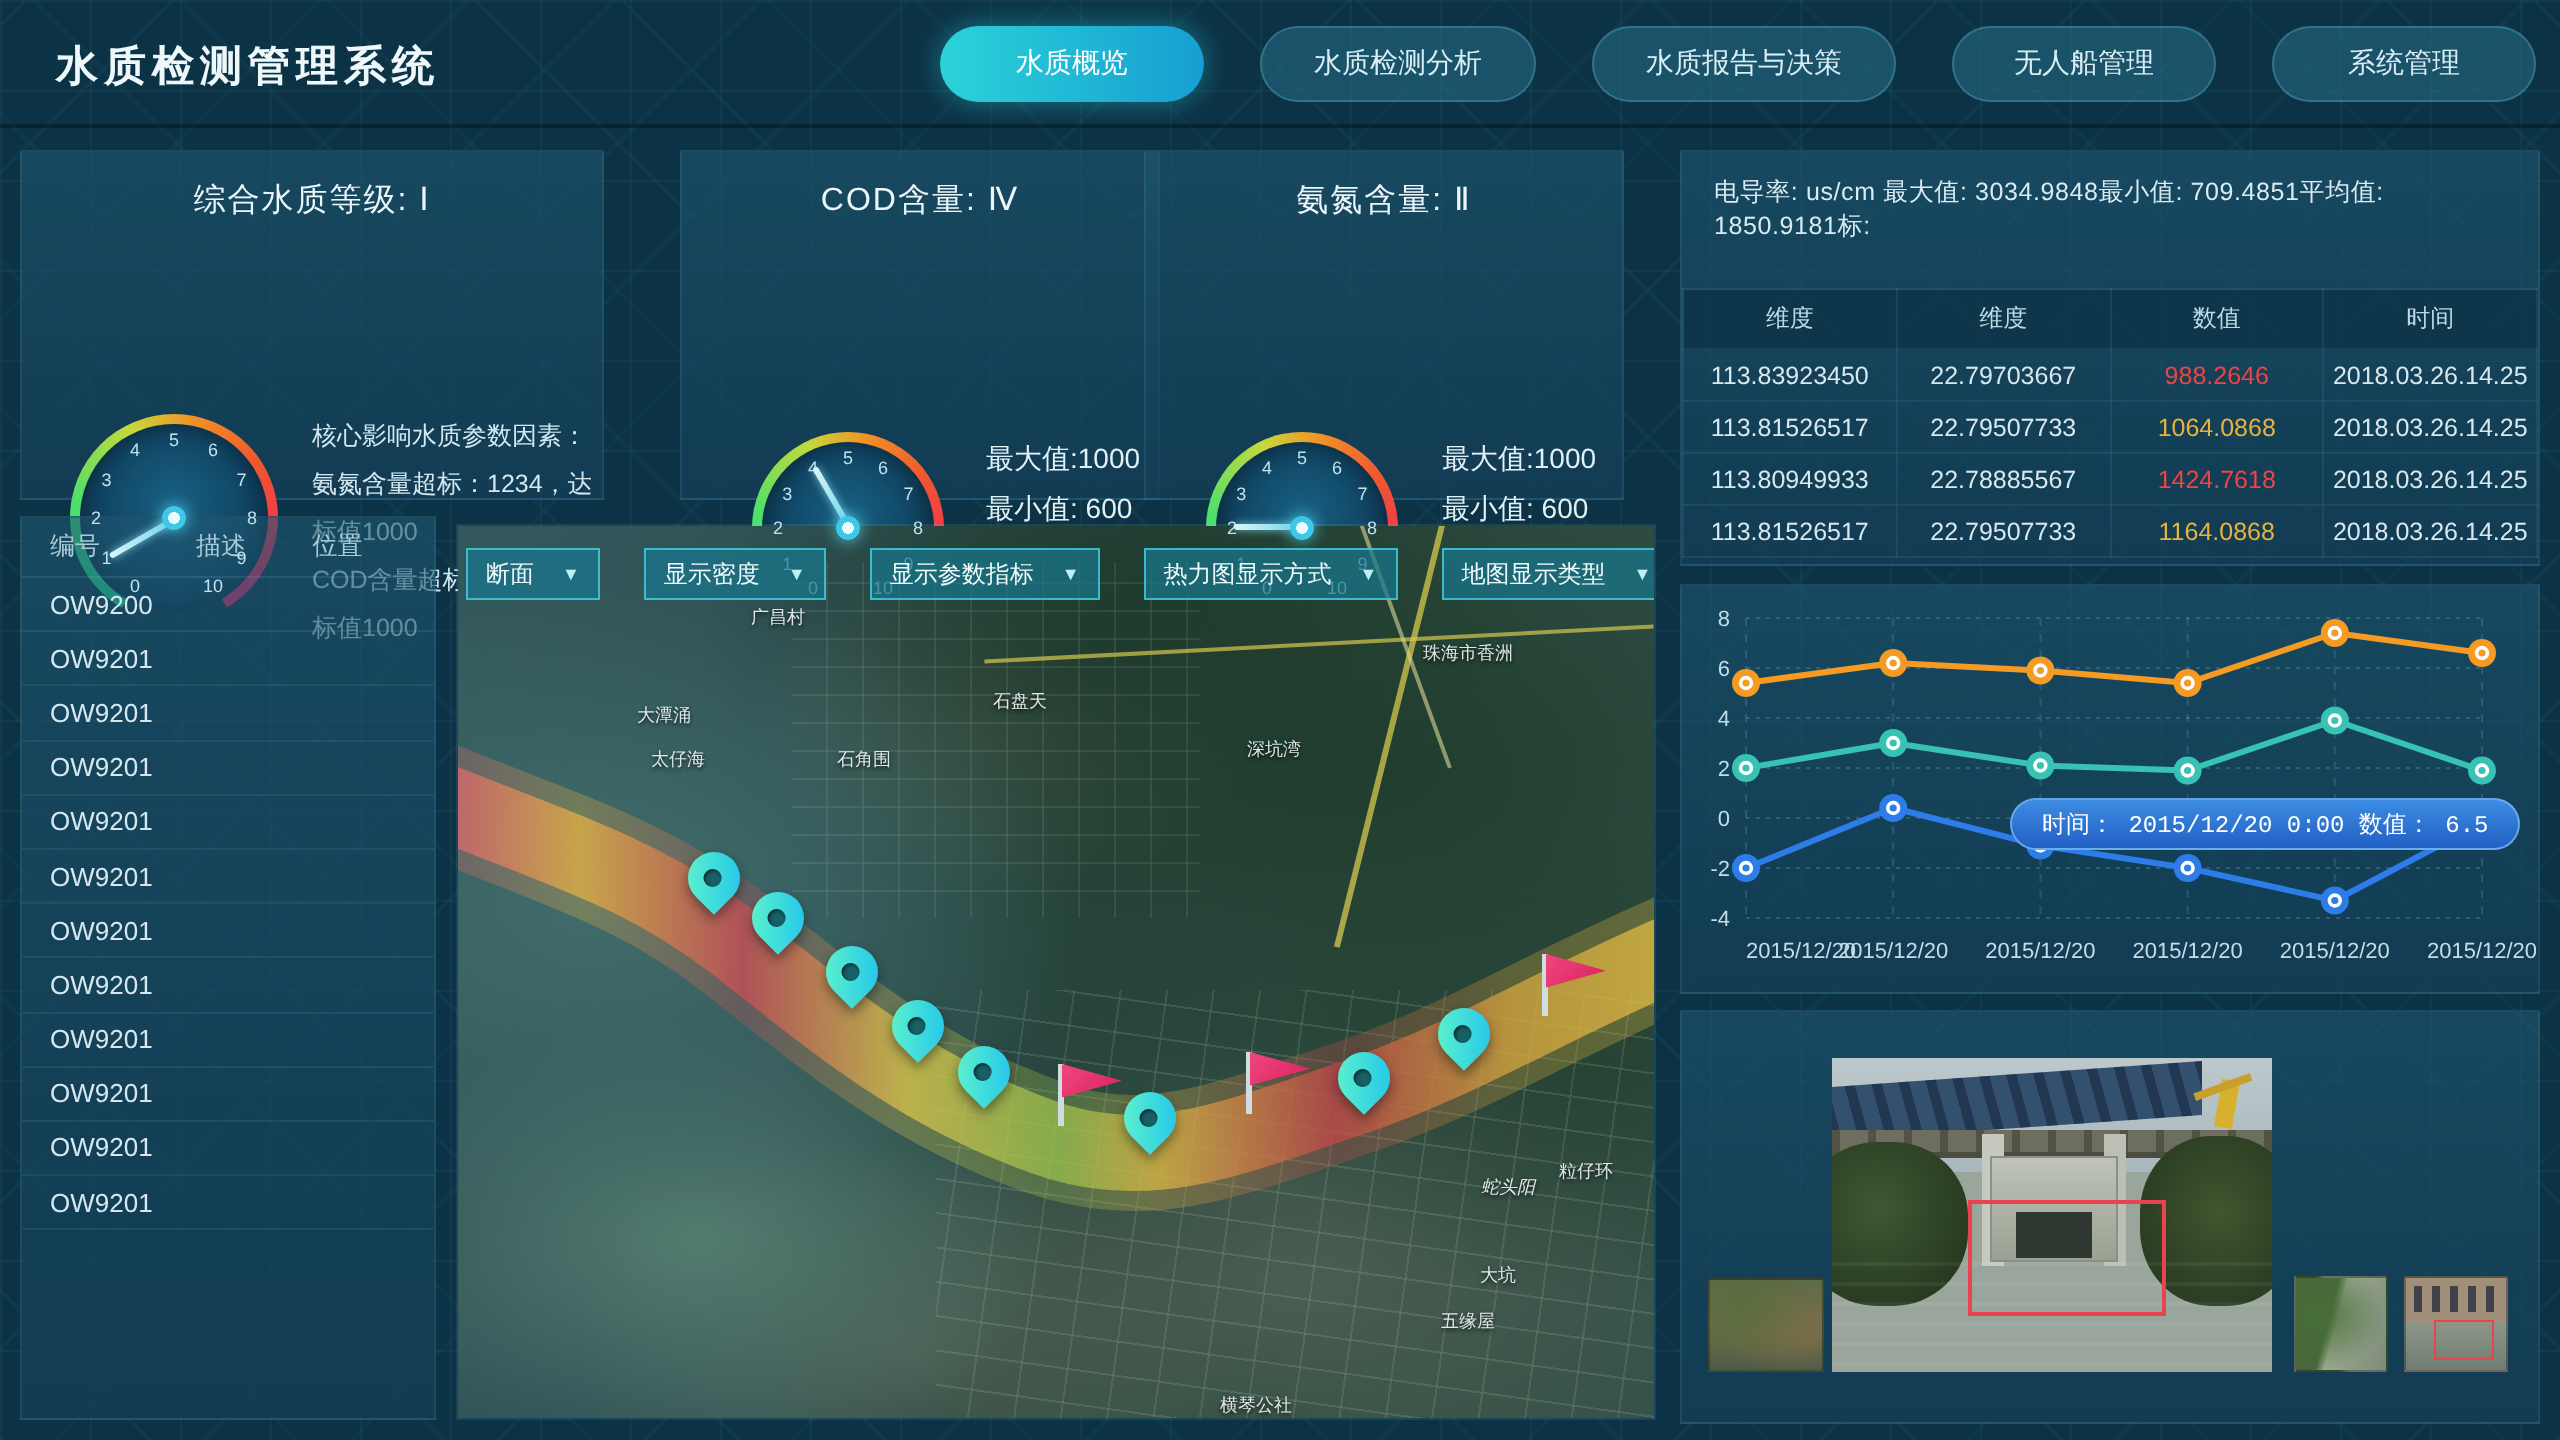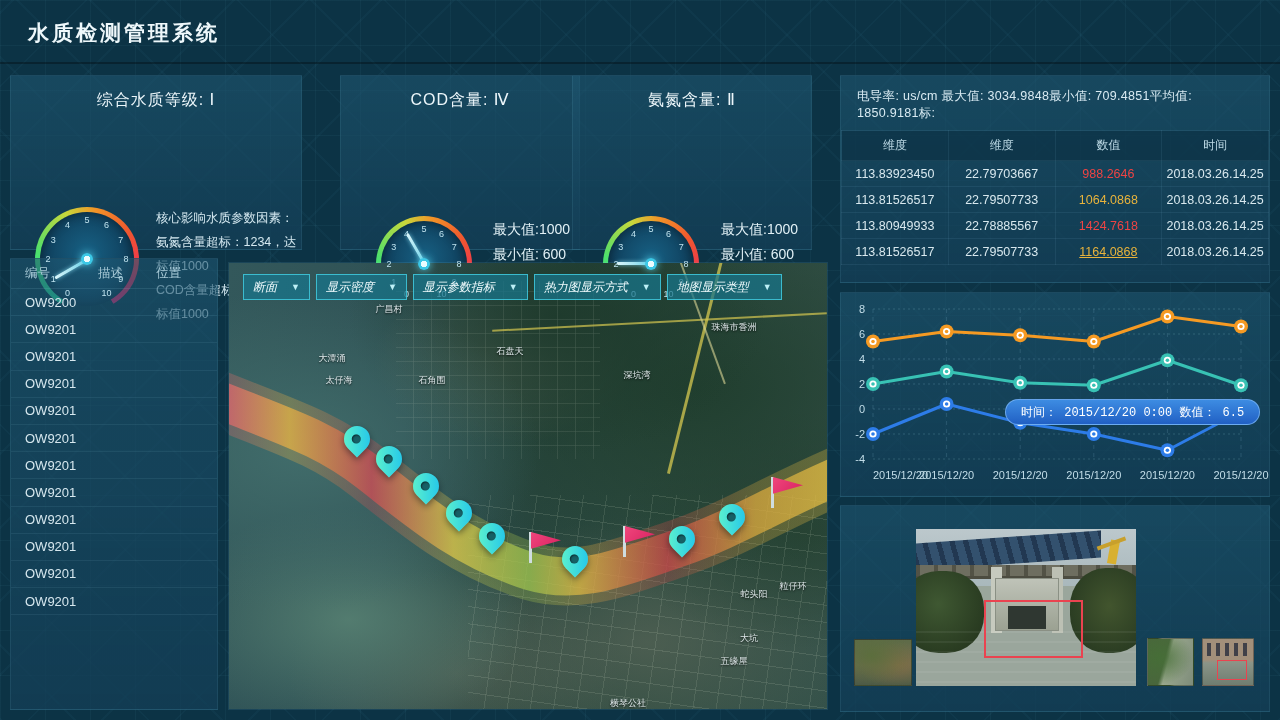--- a/index.html
+++ b/index.html
@@ -47,21 +47,21 @@
   .tick{ position:absolute; font-size:9px; color:#bfe2ee; transform:translate(-50%,-50%); z-index:3;}
   .needle{ position:absolute; width:3px; border-radius:2px; z-index:4;
     background:linear-gradient(180deg,#d9f6fb,#6ed2e8); transform-origin:50% 100%;
     box-shadow:0 0 4px rgba(140,230,250,.8);}
   .hub{ position:absolute; width:12px; height:12px; border-radius:50%; z-index:5;
     background:radial-gradient(circle,#eafcff 0 3px,#3cc8e6 3px); box-shadow:0 0 8px rgba(90,220,245,.9);
     transform:translate(-50%,-50%);}
   .gauge-info{ position:absolute; font-size:12.5px; line-height:24px; color:#d4e8f0; }
   .gauge-stats{ position:absolute; font-size:14px; line-height:25px; color:#e2f1f6; }
   
-  .sensor-summary{ padding:12px 16px 8px; font-size:12.5px; color:#d8eaf2; letter-spacing:.3px; }
+  .sensor-summary{ padding:12px 16px 22px; font-size:12.5px; color:#d8eaf2; letter-spacing:.3px; }
   .sensor-table{ width:100%; border-collapse:collapse; table-layout:fixed; }
   .sensor-table th{ background:rgba(10,44,62,.55); font-weight:normal; font-size:12px;
     color:#bcd9e5; padding:6px 4px; border:1px solid rgba(130,190,215,.10); }
   .sensor-table td{ font-size:12.5px; padding:5.5px 4px; text-align:center;
     border:1px solid rgba(130,190,215,.10); color:#d8e8ee; }
   
   .section-head{ height:36px; background:rgba(44,110,138,.55); display:flex; align-items:center;
     padding:0 14px; font-size:14.5px; color:#ecf7fa; gap:6px; cursor:pointer; }
   .collapse-icon{ font-size:10px; color:#cfeaf2; }
   .batch-btns{ display:flex; gap:14px; padding:14px 12px 10px; }
@@ -109,21 +109,21 @@
     background:linear-gradient(135deg,#5df2cc 10%,#27c9e9 85%);
     border-radius:50% 50% 50% 0; transform:rotate(-45deg);
     box-shadow:-2px 2px 6px rgba(0,10,20,.45); }
   .pin::after{ content:''; position:absolute; left:8px; top:8px; width:9px; height:9px;
     border-radius:50%; background:#176066; box-shadow:inset 0 1px 2px rgba(0,0,0,.6); }
   .flag{ position:absolute; z-index:8; cursor:pointer; width:34px; height:32px; }
   .flag .pole{ position:absolute; left:0; top:0; width:2.5px; height:31px; background:#cfdde0; }
   .flag .cloth{ position:absolute; left:2px; top:0; width:30px; height:22px;
     background:linear-gradient(135deg,#f0467c,#d61e5e);
     clip-path:polygon(0 0,100% 38%,0 76%); }
-  .map-toolbar{ position:absolute; top:11px; left:14px; display:flex; gap:6px; z-index:10;font-style:italic; }
+  .map-toolbar{ position:absolute; top:11px; left:4px; display:flex; gap:22px; z-index:10; }
   .map-dd{ height:26px; padding:0 9px; display:flex; align-items:center; gap:14px;
     background:rgba(24,118,140,.72); border:1px solid rgba(70,215,235,.75);
     font-size:12px; color:#eefafc; cursor:pointer; white-space:nowrap; }
   .dd-arrow{ font-size:9px; color:#bdf0f6; }
   
   .chart-panel{ }
   .chart-tooltip{ position:absolute; left:164px; top:106px; height:26px; padding:0 15px;
     border-radius:13px; background:linear-gradient(180deg,#3d8ce2,#2160c4);
     border:1px solid rgba(120,180,245,.8); color:#fff; font-size:12px;
     display:flex; align-items:center; z-index:5; white-space:nowrap;font-family:Liberation Mono, monospace; }
@@ -169,20 +169,27 @@
     background:repeating-linear-gradient(90deg, rgba(40,45,60,.8) 0 4px, transparent 4px 9px); }
   .thumb-3 .t3-red{ position:absolute; left:28%; top:45%; width:60%; height:45%; border:1.5px solid #ea4350; }
 </style>
 </head>
 <body>
 
 <div class="app">
 
   <div class="header">
     <div class="app-title">水质检测管理系统</div>
+    <div class="nav">
+        <div class="nav-btn active">水质概览</div>
+        <div class="nav-btn">水质检测分析</div>
+        <div class="nav-btn">水质报告与决策</div>
+        <div class="nav-btn">无人船管理</div>
+        <div class="nav-btn">系统管理</div>
+      </div>
   </div>
 
   <div class="panel gauge-panel" style="left:10px;top:75px;width:292px;height:175px;">
     <div class="p-title">综合水质等级: Ⅰ</div>
     <div class="gauge-wrap" style="left:24px;top:131px;width:104px;height:104px;">
         <div class="ring"></div>
         <div class="tick" style="left: 32.5px; top: 85.775px;">0</div>
         <div class="tick" style="left: 18.225px; top: 71.5px;">1</div>
         <div class="tick" style="left: 13px; top: 52px;">2</div>
         <div class="tick" style="left: 18.225px; top: 32.5px;">3</div>
@@ -279,21 +286,21 @@
           </tr>
           <tr>
             <td>113.80949933</td>
             <td>22.78885567</td>
             <td style="color: rgb(239, 68, 68);">1424.7618</td>
             <td>2018.03.26.14.25</td>
           </tr>
           <tr>
             <td>113.81526517</td>
             <td>22.79507733</td>
-            <td style="color: rgb(232, 179, 60); text-decoration: underline;">1164.0868</td>
+            <td style="color: rgb(232, 179, 60);">1164.0868</td>
             <td>2018.03.26.14.25</td>
           </tr>
         </tbody>
     </table>
   </div>
 
   <div class="panel" style="left:10px;top:258px;width:208px;height:452px;">
     <div class="list-cols">
         <span>编号</span>
         <span>描述</span>
@@ -386,21 +393,21 @@
         </div>
       </div>
     <div id="map-overlays">
         <div class="map-label" style="left: 160px; top: 46px;">广昌村</div>
         <div class="map-label" style="left: 103px; top: 95px;">大潭涌</div>
         <div class="map-label" style="left: 110px; top: 117px;">太仔海</div>
         <div class="map-label" style="left: 203px; top: 117px;">石角围</div>
         <div class="map-label" style="left: 281px; top: 88px;">石盘天</div>
         <div class="map-label" style="left: 408px; top: 112px;">深坑湾</div>
         <div class="map-label" style="left: 505px; top: 64px;">珠海市香洲</div>
-        <div class="map-label" style="left: 525px; top: 331px;">蛇头阳</div>
+        <div class="map-label" style="left: 525px; top: 331px; font-style: italic;">蛇头阳</div>
         <div class="map-label" style="left: 564px; top: 323px;">粒仔环</div>
         <div class="map-label" style="left: 399px; top: 440px;">横琴公社</div>
         <div class="map-label" style="left: 520px; top: 375px;">大坑</div>
         <div class="map-label" style="left: 505px; top: 398px;">五缘屋</div>
         <div class="pin" style="left: 115px; top: 163px;"></div>
         <div class="pin" style="left: 147px; top: 183px;"></div>
         <div class="pin" style="left: 184px; top: 210px;"></div>
         <div class="pin" style="left: 217px; top: 237px;"></div>
         <div class="pin" style="left: 250px; top: 260px;"></div>
         <div class="pin" style="left: 333px; top: 283px;"></div>

